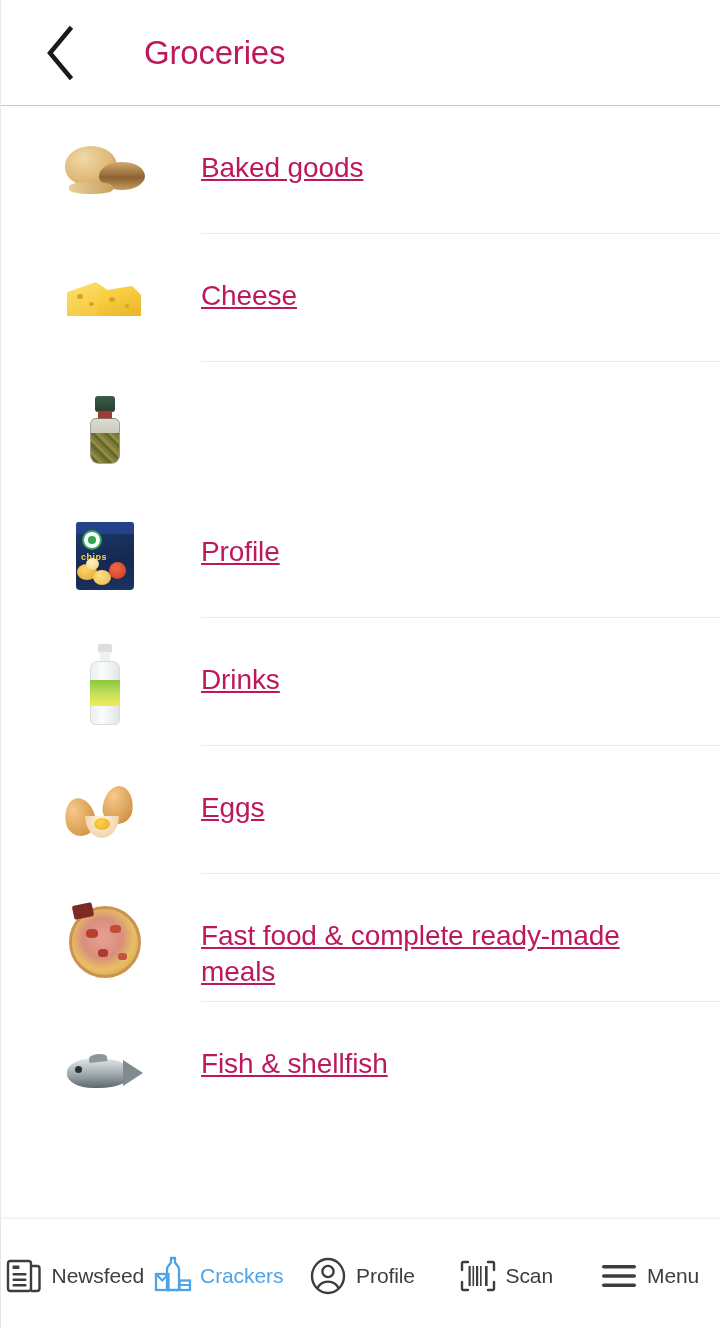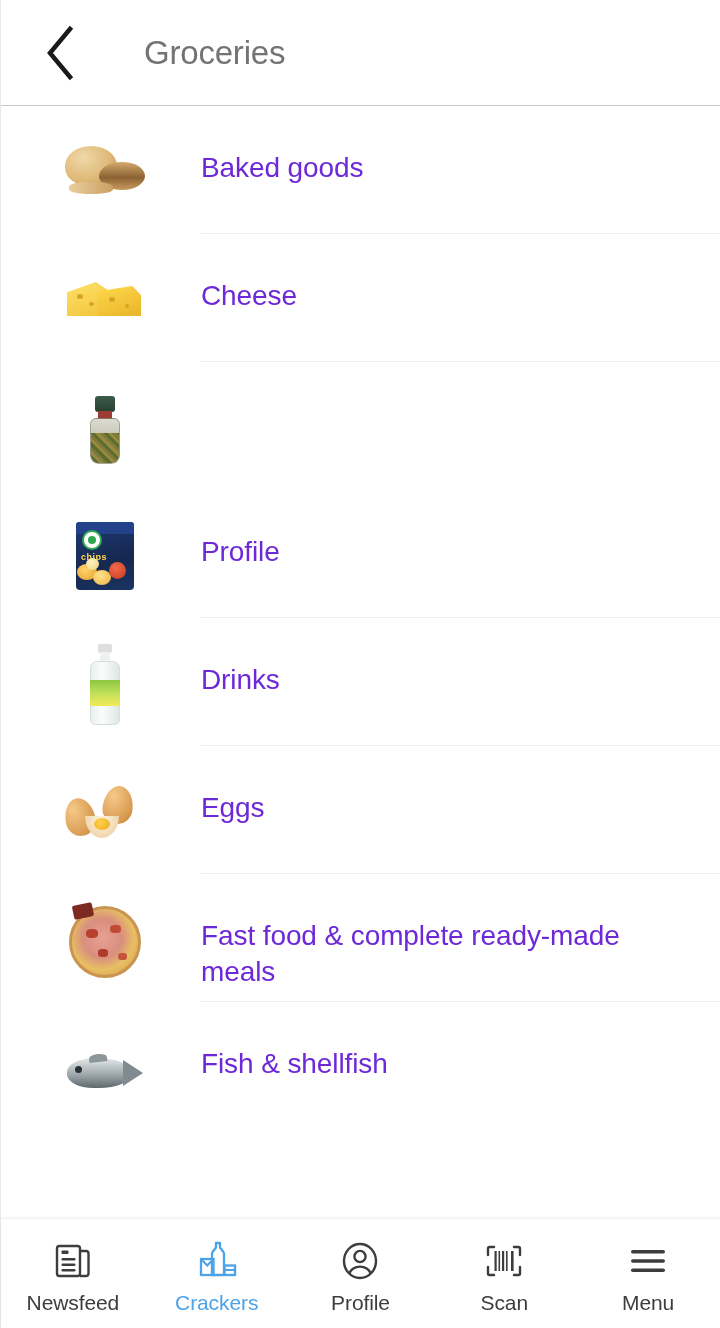--- a/index.html
+++ b/index.html
@@ -28,21 +28,21 @@
   .back-btn {
     position:absolute; left:28px; top:22px;
     width:62px; height:62px;
     display:flex; align-items:center; justify-content:center;
     cursor:pointer; background:none; border:none;
   }
   .back-btn svg { display:block; }
   .page-title {
     position:absolute; left:143px; top:0;
     height:106px; line-height:106px;
-    font-size:33px; color:#737373;
+    font-size:33px; color:#be185d;
     letter-spacing:-0.2px;
     white-space:nowrap;
   }
 
   
   .list {
     flex:1 1 auto;
     overflow:hidden;
     background:#fff;
     position:relative;
@@ -71,23 +71,24 @@
     min-height:128px;
     padding-right:16px;
     display:flex; flex-direction:column;
     justify-content:flex-start;
     position:relative;
   }
   .row-label {
     padding-top:44px;
     font-size:28px;
     line-height:36px;
-    color:#6d28d9;
+    color:#be185d;
     letter-spacing:-0.1px;
     max-width:470px;
+    text-decoration:underline;
   }
   .row-sep {
     position:absolute;
     left:0; right:0; bottom:0;
     height:1px;
     background:#ececec;
   }
   .row:last-child .row-sep { display:none; }
 
   
@@ -185,21 +186,21 @@
     flex:0 0 110px;
     height:110px;
     display:flex;
     background:#ffffff;
     border-top:1px solid #efefef;
     box-shadow:0 -1px 3px rgba(0,0,0,.04);
     z-index:5;
   }
   .nav-item {
     flex:1 1 20%;
-    display:flex; flex-direction:column;
+    display:flex; flex-direction:row;
     align-items:center; justify-content:center;
     gap:6px;
     cursor:pointer;
     padding-top:4px;
   }
   .nav-ico { height:48px; display:flex; align-items:center; justify-content:center; }
   .nav-label { font-size:21px; color:#3d3d3d; letter-spacing:-0.1px; }
   .nav-item.active .nav-label { color:#4da3e8; }
 </style>
 </head>

